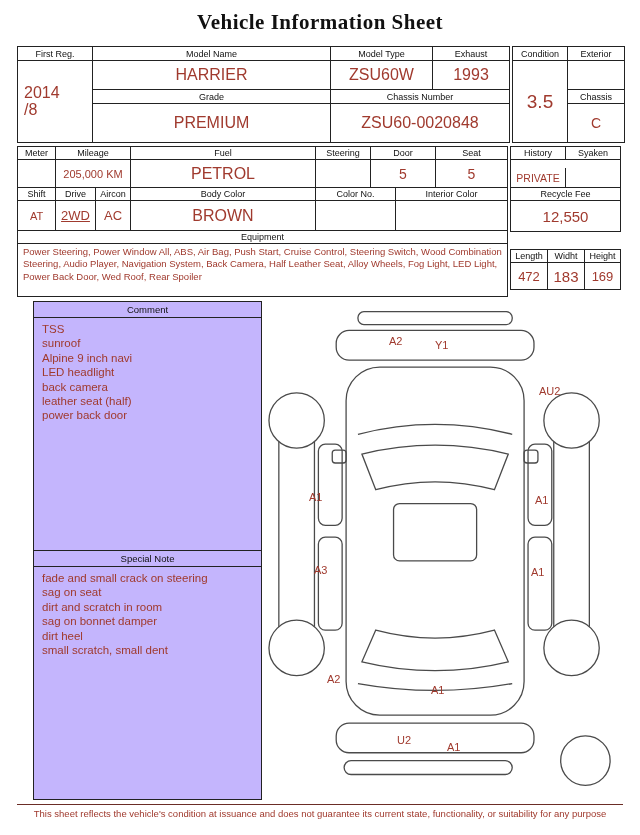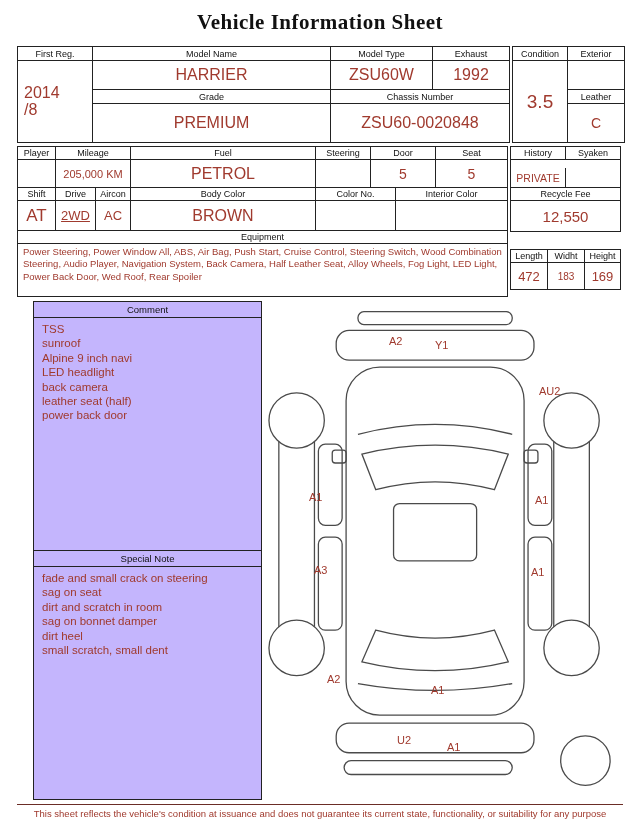--- a/index.html
+++ b/index.html
@@ -67,61 +67,61 @@
   <div class="rowflex">
     <div class="grid" style="grid-template-columns:75px 238px 102px 76px;grid-template-rows:14px 29px 14px 38px;">
       <div class="cell hd" style="grid-column:1;grid-row:1;">First Reg.</div>
       <div class="cell val v-lg pre nb" style="grid-column:1;grid-row:2/5;">2014
 /8</div>
       <div class="cell hd" style="grid-column:2;grid-row:1;">Model Name</div>
       <div class="cell hd" style="grid-column:3;grid-row:1;">Model Type</div>
       <div class="cell hd nr" style="grid-column:4;grid-row:1;">Exhaust</div>
       <div class="cell val v-lg" style="grid-column:2;grid-row:2;">HARRIER</div>
       <div class="cell val v-lg" style="grid-column:3;grid-row:2;">ZSU60W</div>
-      <div class="cell val v-lg nr" style="grid-column:4;grid-row:2;">1992</div>
+      <div class="cell val v-lg nr" style="grid-column:4;grid-row:2;">1993</div>
       <div class="cell hd" style="grid-column:2;grid-row:3;">Grade</div>
       <div class="cell hd nr" style="grid-column:3/5;grid-row:3;">Chassis Number</div>
       <div class="cell val v-lg nb" style="grid-column:2;grid-row:4;">PREMIUM</div>
       <div class="cell val v-lg nr nb" style="grid-column:3/5;grid-row:4;">ZSU60-0020848</div>
     </div>
 
     <div class="grid" style="grid-template-columns:55px 56px;grid-template-rows:14px 29px 14px 38px;">
       <div class="cell hd" style="grid-column:1;grid-row:1;">Condition</div>
       <div class="cell hd nr" style="grid-column:2;grid-row:1;">Exterior</div>
       <div class="cell val v-xl nb" style="grid-column:1;grid-row:2/5;">3.5</div>
       <div class="cell val v-md nr" style="grid-column:2;grid-row:2;"></div>
-      <div class="cell hd nr" style="grid-column:2;grid-row:3;">Leather</div>
+      <div class="cell hd nr" style="grid-column:2;grid-row:3;">Chassis</div>
       <div class="cell val v-md nr nb" style="grid-column:2;grid-row:4;">C</div>
     </div>
   </div>
 
   <div class="rowflex" style="margin-top:3px;">
     <div class="wrap" style="width:491px;">
       <div class="grid" style="grid-template-columns:38px 75px 185px 55px 65px 71px;grid-template-rows:13px 28px;">
-        <div class="cell hd">Player</div>
+        <div class="cell hd">Meter</div>
         <div class="cell hd">Mileage</div>
         <div class="cell hd">Fuel</div>
         <div class="cell hd">Steering</div>
         <div class="cell hd">Door</div>
         <div class="cell hd nr">Seat</div>
         <div class="cell val v-sm"></div>
         <div class="cell val v-sm" style="font-size:11px;">205,000 KM</div>
         <div class="cell val v-lg">PETROL</div>
         <div class="cell val v-sm"></div>
         <div class="cell val v-md">5</div>
         <div class="cell val v-md nr">5</div>
       </div>
       <div class="grid" style="grid-template-columns:38px 40px 35px 185px 80px 111px;grid-template-rows:13px 30px;">
         <div class="cell hd">Shift</div>
         <div class="cell hd">Drive</div>
         <div class="cell hd">Aircon</div>
         <div class="cell hd">Body Color</div>
         <div class="cell hd">Color No.</div>
         <div class="cell hd nr">Interior Color</div>
-        <div class="cell val v-md" style="font-size:17px;">AT</div>
+        <div class="cell val v-md" style="font-size:11px;">AT</div>
         <div class="cell val v-md" style="font-size:13px;text-decoration:underline;">2WD</div>
         <div class="cell val v-md" style="font-size:13px;">AC</div>
         <div class="cell val v-lg">BROWN</div>
         <div class="cell val v-sm"></div>
         <div class="cell val v-sm nr"></div>
       </div>
       <div class="grid" style="grid-template-columns:489px;grid-template-rows:13px 52px;">
         <div class="cell hd nr">Equipment</div>
         <div class="cell txt nr nb">Power Steering, Power Window All, ABS, Air Bag, Push Start, Cruise Control, Steering Switch, Wood Combination Steering, Audio Player, Navigation System, Back Camera, Half Leather Seat, Alloy Wheels, Fog Light, LED Light, Power Back Door, Wed Roof, Rear Spoiler</div>
       </div>
@@ -134,21 +134,21 @@
         <div class="cell val v-sm" style="grid-column:1;grid-row:2;margin-top:8px;">PRIVATE</div>
         <div class="cell val v-sm nr" style="grid-column:2;grid-row:2;"></div>
         <div class="cell hd nr" style="grid-column:1/3;grid-row:3;">Recycle Fee</div>
         <div class="cell val v-lg nr nb" style="grid-column:1/3;grid-row:4;font-size:15px;">12,550</div>
       </div>
       <div class="grid dim-gap" style="grid-template-columns:37px 37px 35px;grid-template-rows:13px 26px;">
         <div class="cell hd">Length</div>
         <div class="cell hd">Widht</div>
         <div class="cell hd nr">Height</div>
         <div class="cell val v-md nb" style="font-size:13px;">472</div>
-        <div class="cell val v-md nb" style="font-size:10px;">183</div>
+        <div class="cell val v-md nb" style="font-size:15px;">183</div>
         <div class="cell val v-md nr nb" style="font-size:13px;">169</div>
       </div>
     </div>
   </div>
 
   <div class="mainrow">
     <div class="leftcol">
       <div class="note-box">
         <div class="note-hd">Comment</div>
         <div class="note-body">

